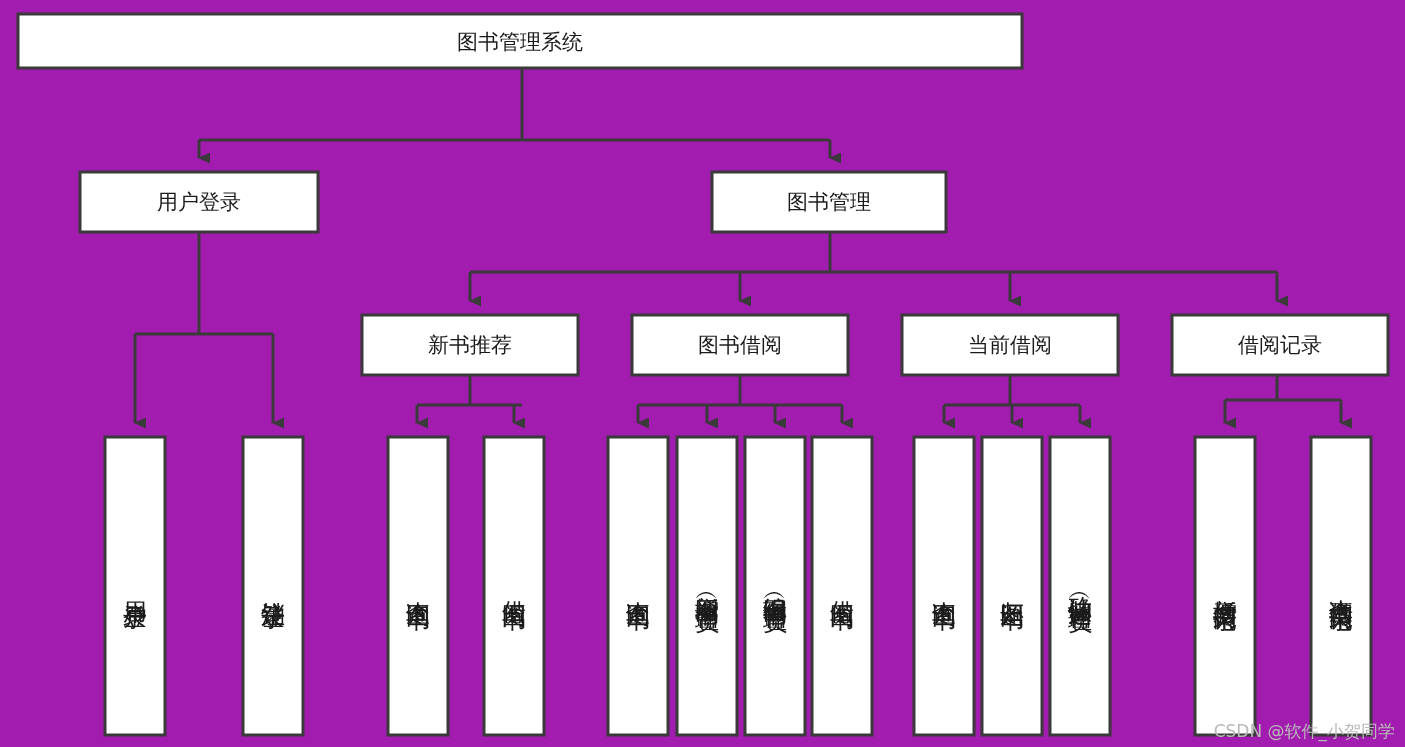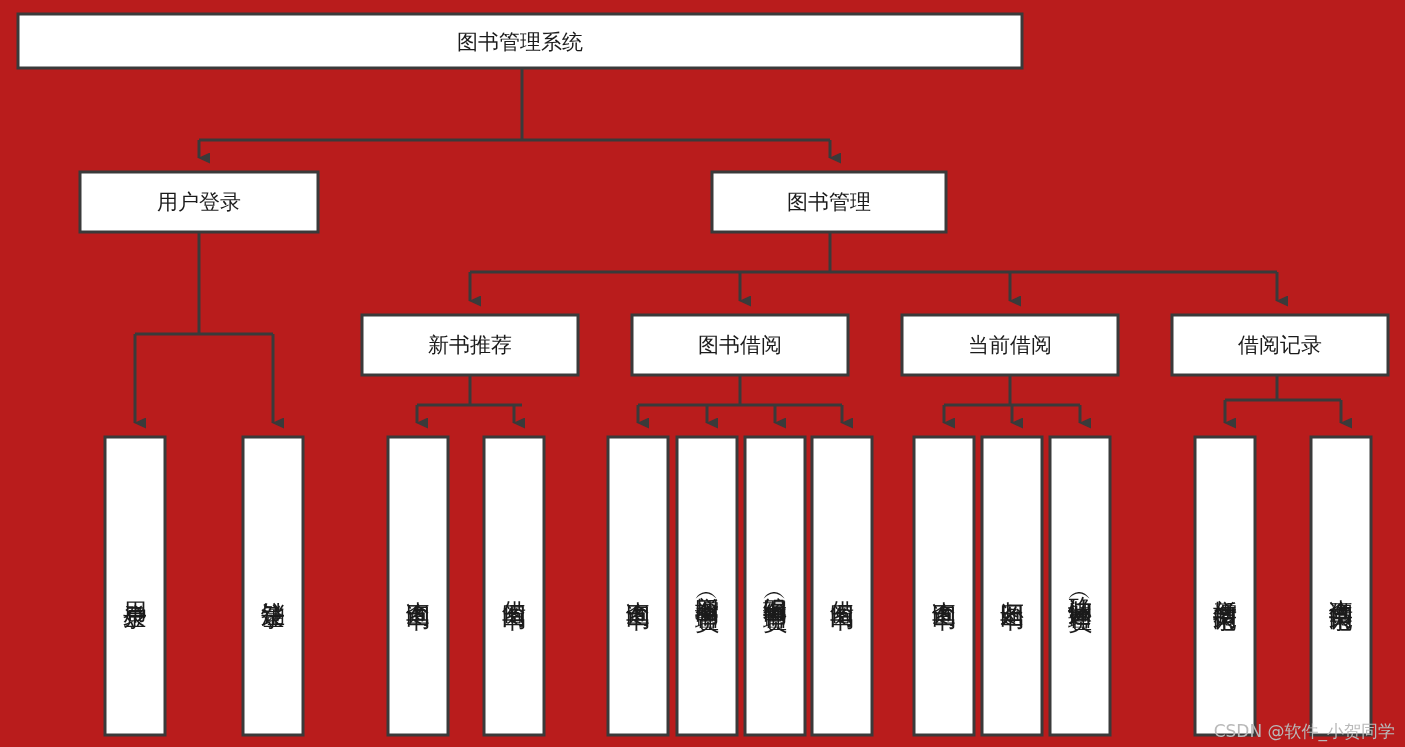--- a/index.html
+++ b/index.html
@@ -1,20 +1,20 @@
 <!DOCTYPE html>
 <html><head>
 <meta charset="utf-8">
 <style>
   html,body{margin:0;padding:0;background:#ffffff;}
   body{
     width:1405px;height:747px;overflow:hidden;
     font-family:"DejaVu Sans","Liberation Sans",sans-serif;
   }
-  #diagram-root{position:relative;width:1405px;height:747px;background:#b91c1c;}
+  #diagram-root{position:relative;width:1405px;height:747px;background:#a21caf;}
   svg#flow{position:absolute;left:0;top:0;width:1405px;height:747px;display:block;}
   .node-box{fill:#ffffff;stroke:#3a3a3a;stroke-width:3;}
   .conn{stroke:#3a3a3a;stroke-width:3;fill:none;stroke-linecap:butt;}
   .node-label{
     fill:#1b1b1b;
     font-family:"DejaVu Sans","Liberation Sans",sans-serif;
     font-size:21px;
     text-anchor:middle;
     dominant-baseline:middle;
   }

